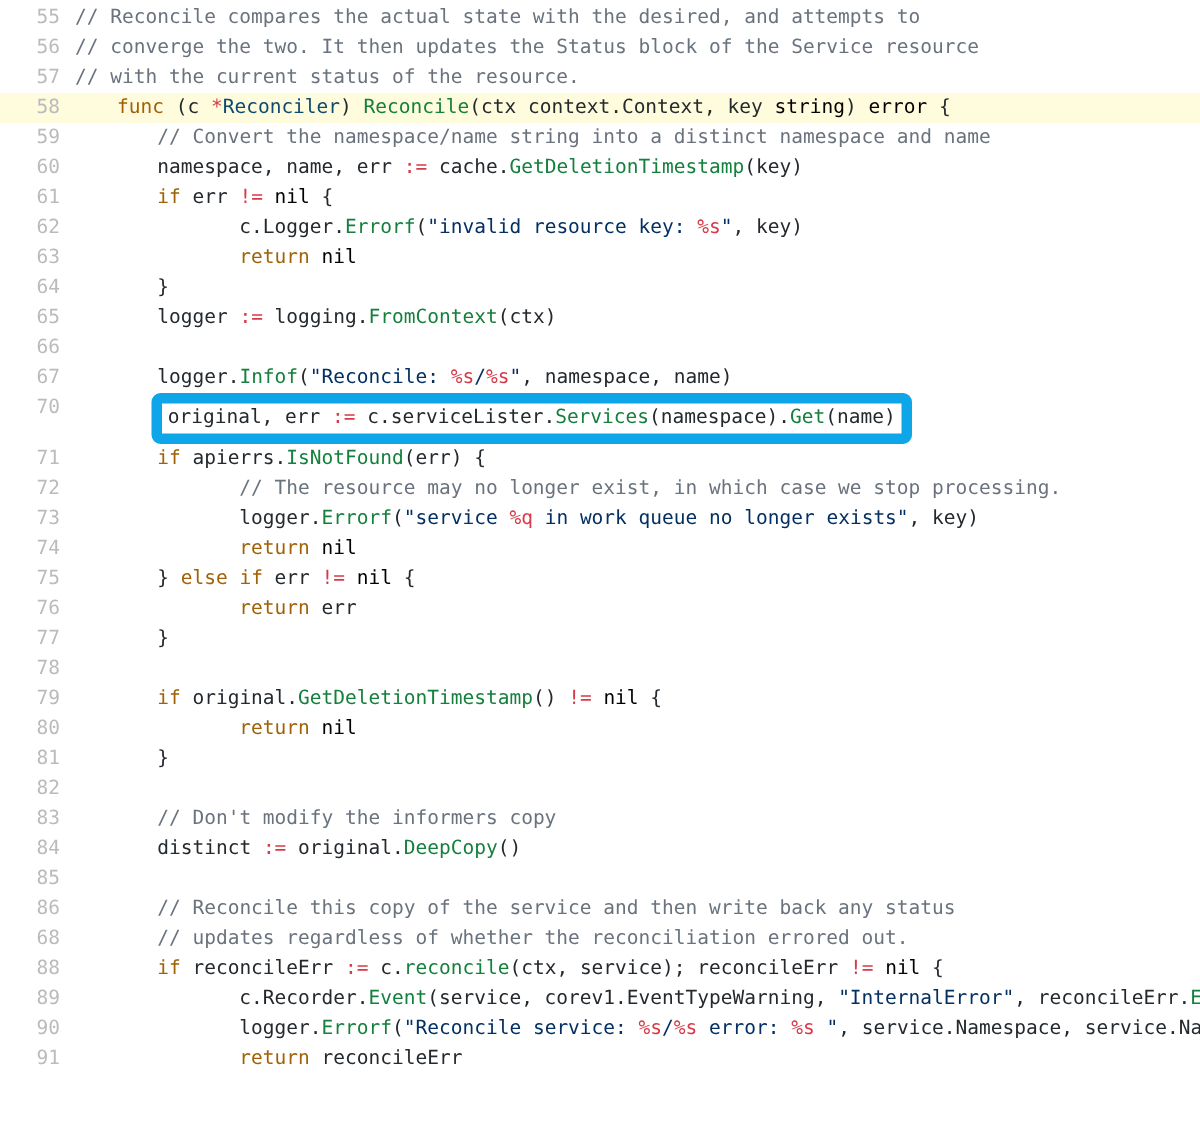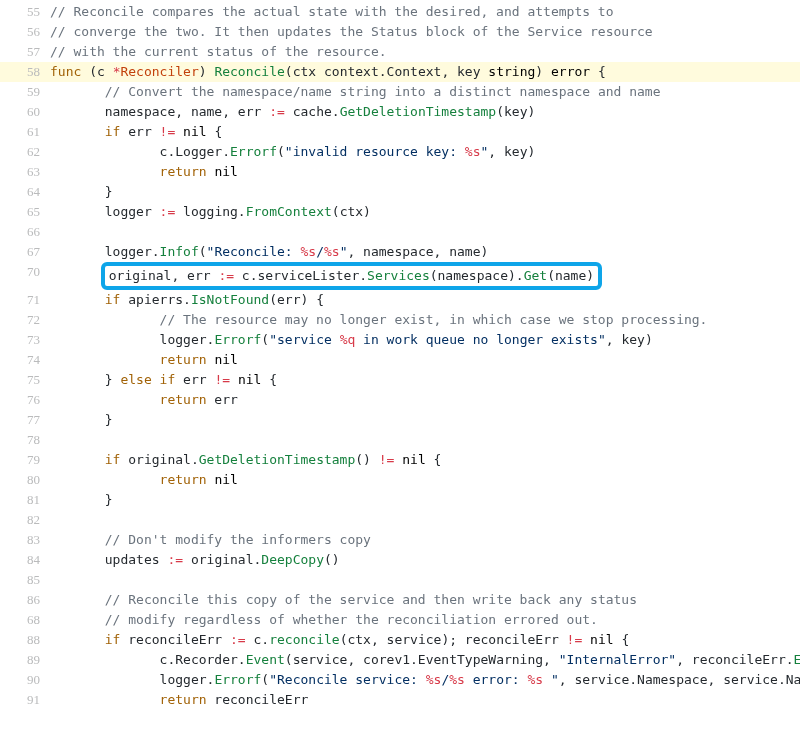--- a/index.html
+++ b/index.html
@@ -19,48 +19,48 @@
     padding-top: 2px;
   }
   .line {
     display: flex;
     flex-direction: row;
     align-items: flex-start;
     white-space: pre;
   }
   .line.hl {
     background: #fffbdd;
+    gap: 28px;
   }
   .gutter {
     width: 40px;
     text-align: right;
     color: #babbbc;
     padding-right: 10px;
     user-select: none;
     flex: 0 0 auto;
-    font-family: Liberation Serif, serif;
   }
   .code {
     flex: 1 1 auto;
     padding-left: 0;
   }
   
   .tk-c  { color: #6a737d; }           
   .tk-k  { color: #a16207; }           
   .tk-kb { color: #000000; }           
-  .tk-ty { color: #c2410c; }           
+  .tk-ty { color: #0c4a6e; }           
   .tk-fn { color: #15803d; }           
   .tk-id { color: #24292e; }           
   .tk-pn { color: #24292e; }           
   .tk-op { color: #d73a49; }           
   .tk-s  { color: #032f62; }           
   .tk-sf { color: #d73a49; }           
 
   .ann {
-    border: 4px solid #0ea5e9;
+    border: 7px solid #0ea5e9;
     border-radius: 6px;
     padding: 0 4px;
     margin-left: -4px;
     display: inline-block;
     text-align: center;
   }
 </style>
 </head>
 <body>
 
@@ -85,21 +85,21 @@
     <div class="line"><div class="gutter">74</div><div class="code">              <span class="tk-k">return</span><span class="tk-id"> </span><span class="tk-kb">nil</span></div></div>
     <div class="line"><div class="gutter">75</div><div class="code">       <span class="tk-id">} </span><span class="tk-k">else</span><span class="tk-id"> </span><span class="tk-k">if</span><span class="tk-id"> err </span><span class="tk-op">!=</span><span class="tk-id"> </span><span class="tk-kb">nil</span><span class="tk-id"> {</span></div></div>
     <div class="line"><div class="gutter">76</div><div class="code">              <span class="tk-k">return</span><span class="tk-id"> err</span></div></div>
     <div class="line"><div class="gutter">77</div><div class="code">       <span class="tk-id">}</span></div></div>
     <div class="line"><div class="gutter">78</div><div class="code">       </div></div>
     <div class="line"><div class="gutter">79</div><div class="code">       <span class="tk-k">if</span><span class="tk-id"> original.</span><span class="tk-fn">GetDeletionTimestamp</span><span class="tk-pn">() </span><span class="tk-op">!=</span><span class="tk-id"> </span><span class="tk-kb">nil</span><span class="tk-id"> {</span></div></div>
     <div class="line"><div class="gutter">80</div><div class="code">              <span class="tk-k">return</span><span class="tk-id"> </span><span class="tk-kb">nil</span></div></div>
     <div class="line"><div class="gutter">81</div><div class="code">       <span class="tk-id">}</span></div></div>
     <div class="line"><div class="gutter">82</div><div class="code">       </div></div>
     <div class="line"><div class="gutter">83</div><div class="code">       <span class="tk-c">// Don't modify the informers copy</span></div></div>
-    <div class="line"><div class="gutter">84</div><div class="code">       <span class="tk-id">updates </span><span class="tk-op">:=</span><span class="tk-id"> original.</span><span class="tk-fn">DeepCopy</span><span class="tk-pn">()</span></div></div>
+    <div class="line"><div class="gutter">84</div><div class="code">       <span class="tk-id">distinct </span><span class="tk-op">:=</span><span class="tk-id"> original.</span><span class="tk-fn">DeepCopy</span><span class="tk-pn">()</span></div></div>
     <div class="line"><div class="gutter">85</div><div class="code">       </div></div>
     <div class="line"><div class="gutter">86</div><div class="code">       <span class="tk-c">// Reconcile this copy of the service and then write back any status</span></div></div>
-    <div class="line"><div class="gutter">68</div><div class="code">       <span class="tk-c">// modify regardless of whether the reconciliation errored out.</span></div></div>
+    <div class="line"><div class="gutter">68</div><div class="code">       <span class="tk-c">// updates regardless of whether the reconciliation errored out.</span></div></div>
     <div class="line"><div class="gutter">88</div><div class="code">       <span class="tk-k">if</span><span class="tk-id"> reconcileErr </span><span class="tk-op">:=</span><span class="tk-id"> c.</span><span class="tk-fn">reconcile</span><span class="tk-pn">(</span><span class="tk-id">ctx, service</span><span class="tk-pn">); </span><span class="tk-id">reconcileErr </span><span class="tk-op">!=</span><span class="tk-id"> </span><span class="tk-kb">nil</span><span class="tk-id"> {</span></div></div>
     <div class="line"><div class="gutter">89</div><div class="code">              <span class="tk-id">c.Recorder.</span><span class="tk-fn">Event</span><span class="tk-pn">(</span><span class="tk-id">service, corev1.EventTypeWarning, </span><span class="tk-s">"InternalError"</span><span class="tk-pn">, </span><span class="tk-id">reconcileErr.</span><span class="tk-fn">Error</span></div></div>
     <div class="line"><div class="gutter">90</div><div class="code">              <span class="tk-id">logger.</span><span class="tk-fn">Errorf</span><span class="tk-pn">(</span><span class="tk-s">"Reconcile service: </span><span class="tk-sf">%s</span><span class="tk-s">/</span><span class="tk-sf">%s</span><span class="tk-s"> error: </span><span class="tk-sf">%s</span><span class="tk-s"> "</span><span class="tk-pn">, </span><span class="tk-id">service.Namespace, service.Name, reconcileEr</span></div></div>
     <div class="line"><div class="gutter">91</div><div class="code">              <span class="tk-k">return</span><span class="tk-id"> reconcileErr</span></div></div>
   </div>
 
 </body></html>

